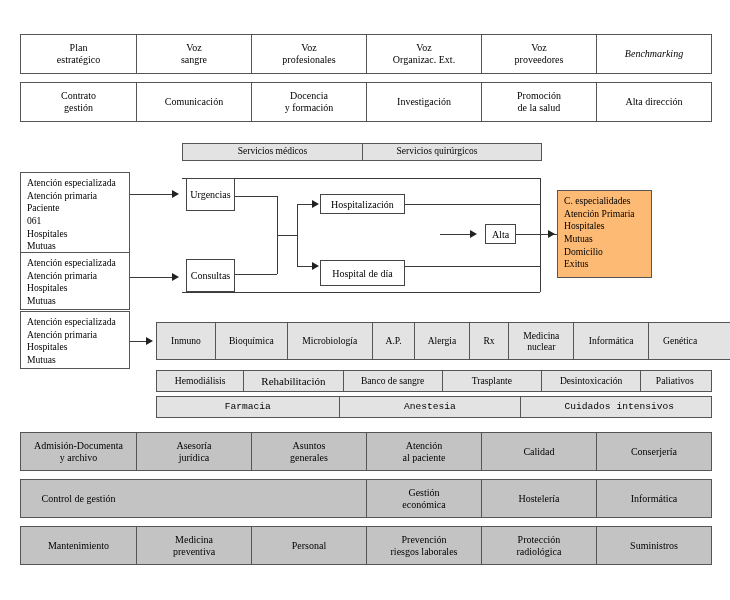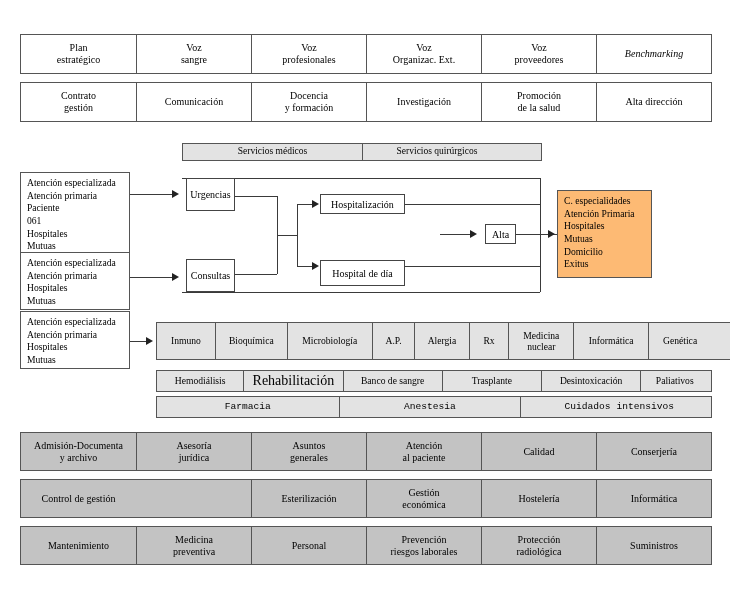--- a/index.html
+++ b/index.html
@@ -296,21 +296,21 @@
         </span>
       </div>
     </div>
 
   <div class="band light" id="band-ther" style="left:156px;top:370px;width:556px;height:22px;">
       <div class="bcell" style="left: 0px; width: 86.2928px; font-size: 9.6px;">
         <span>
           <span style="display:block">Hemodiálisis</span>
         </span>
       </div>
-      <div class="bcell sep" style="left: 86.2928px; width: 99.2368px; font-size: 14px;">
+      <div class="bcell sep" style="left: 86.2928px; width: 99.2368px; font-size: 11px;">
         <span>
           <span style="display:block">Rehabilitación</span>
         </span>
       </div>
       <div class="bcell sep" style="left: 185.53px; width: 99.2368px; font-size: 9.6px;">
         <span>
           <span style="display:block">Banco de sangre</span>
         </span>
       </div>
       <div class="bcell sep" style="left: 284.766px; width: 99.2368px; font-size: 9.6px;">
@@ -383,25 +383,20 @@
           <span style="display:block">Conserjería</span>
         </span>
       </div>
     </div>
   <div class="band gray" id="band-sup2" style="left:20px;top:479px;width:692px;height:39px;">
       <div class="bcell" style="left: 0px; width: 115px;">
         <span>
           <span style="display:block">Control de gestión</span>
         </span>
       </div>
-      <div class="bcell sep" style="left: 230px; width: 115px;">
-        <span>
-          <span style="display:block">Esterilización</span>
-        </span>
-      </div>
       <div class="bcell sep" style="left: 345px; width: 115px;">
         <span>
           <span style="display:block">Gestión</span>
           <span style="display:block">económica</span>
         </span>
       </div>
       <div class="bcell sep" style="left: 575px; width: 115px;">
         <span>
           <span style="display:block">Informática</span>
         </span>

